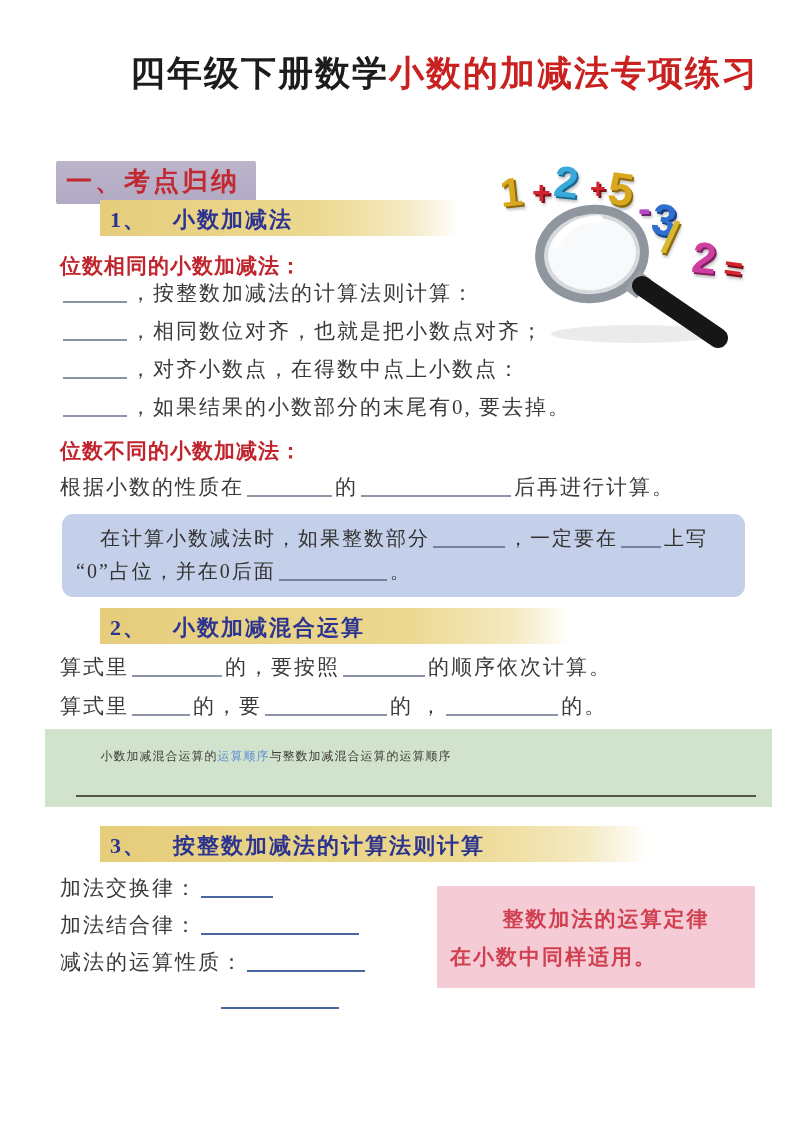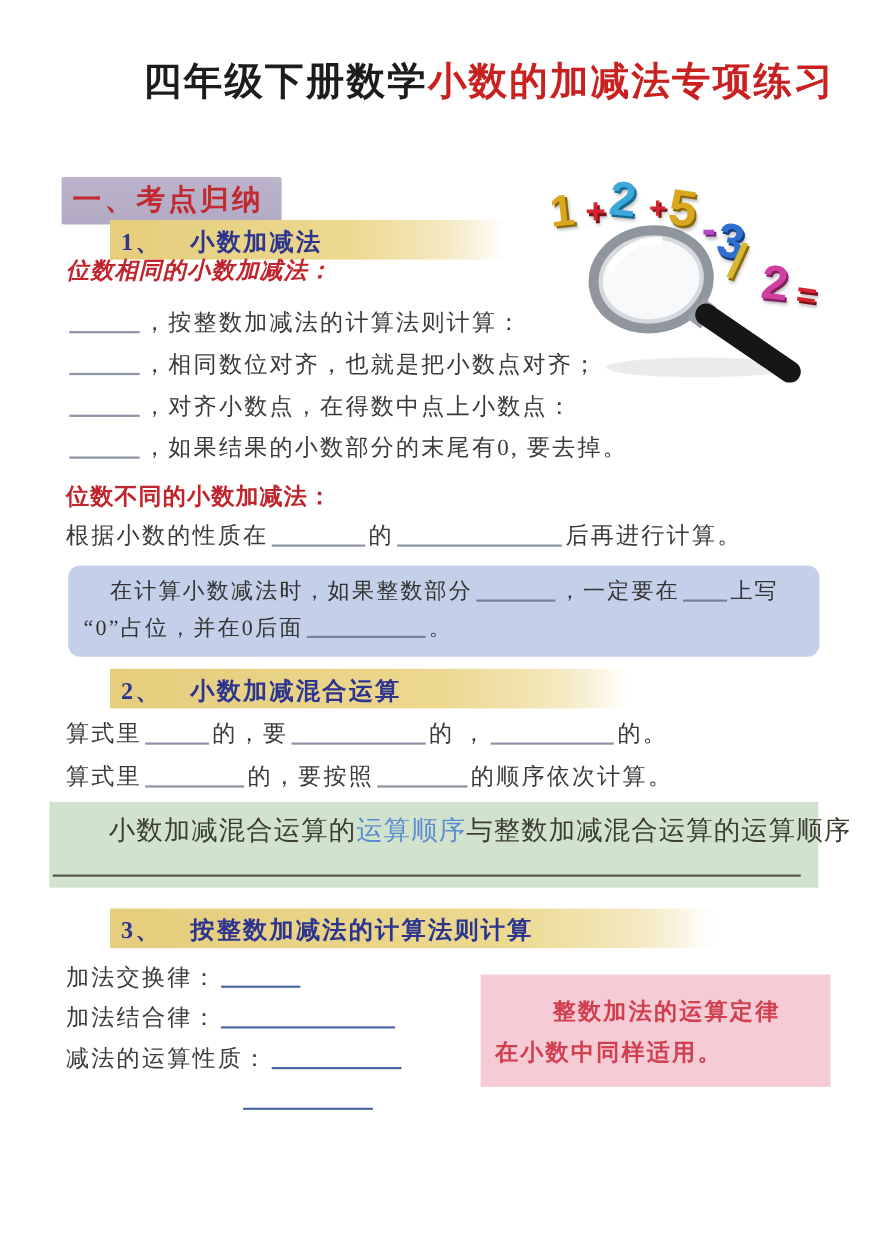--- a/index.html
+++ b/index.html
@@ -21,21 +21,21 @@
          font-size:22px;font-weight:900;color:#2c3490;letter-spacing:2px;white-space:nowrap;margin-left:44px;}
   .h-sub .sec-num{margin-right:26px;}
   .hy1{top:200px;width:350px;
        background:linear-gradient(90deg,#e5cd7c 0%,#ecd88f 60%,rgba(236,216,143,0.55) 85%,rgba(236,216,143,0) 100%);}
   .hy2{top:608px;width:460px;
        background:linear-gradient(90deg,#e5cd7c 0%,#ecd88f 65%,rgba(236,216,143,0.55) 88%,rgba(236,216,143,0) 100%);}
   .hy3{top:826px;width:540px;
        background:linear-gradient(90deg,#e5cd7c 0%,#ecd88f 65%,rgba(236,216,143,0.55) 88%,rgba(236,216,143,0) 100%);}
 
   .red-h{position:absolute;left:60px;font-size:21px;font-weight:900;color:#c0242c;letter-spacing:1px;white-space:nowrap;}
-  .red1{top:232px;font-style:italic;}
+  .red1{top:252px;}
   .red2{top:437px;}
 
   
   .rule-block{position:absolute;left:60px;font-size:21px;line-height:38px;letter-spacing:2px;color:#3a3a3a;white-space:nowrap;}
   .rules1{top:274px;}
   .diffline{top:468px;}
   .mixed{top:648px;line-height:39px;}
 
   .blank{display:inline-block;height:0.9em;border-bottom:2px solid #8d94a6;
          vertical-align:-3px;margin:0 3px;}
@@ -47,22 +47,22 @@
   .w158{width:158px;} .w118{width:118px;}
 
   
   .note-blue{position:absolute;left:62px;top:514px;width:655px;
              background:#c4d0e9;padding:8px 14px 9px 14px;
              font-size:20px;line-height:33px;letter-spacing:2px;color:#333;border-radius:11px;}
   .note-blue .ind{text-indent:1.2em;}
   .note-blue .blank{border-bottom-color:#76819d;}
 
   .note-green{position:absolute;left:45px;top:729px;width:684px;
-              background:#d2e3cd;padding:12px 14px 10px 1px;
-              font-size:24px;line-height:30px;letter-spacing:1px;color:#3c3c34;}
+              background:#d2e3cd;padding:12px 14px 10px 29px;
+              font-size:12px;line-height:30px;letter-spacing:1px;color:#3c3c34;}
   .note-green .ind{text-indent:2.2em;white-space:nowrap;}
   .hl-blue-text{color:#5b8bd2;}
   .green-underline{margin:24px 2px 0 2px;border-top:2px solid #55544a;height:0;}
 
   .note-pink{position:absolute;left:437px;top:886px;width:292px;
              background:#f5cbd5;padding:14px 13px 12px 13px;
              font-size:21px;line-height:38px;letter-spacing:2px;color:#d04050;font-weight:700;}
   .note-pink .ind{text-indent:2.5em;}
 
   
@@ -136,22 +136,22 @@
   <div class="rule-block diffline"><span>根据小数的性质在</span><span class="blank w85"></span><span>的</span><span class="blank w150"></span><span>后再进行计算。</span></div>
 
   <div class="note-blue">
     <div class="ind"><span>在计算小数减法时，如果整数部分</span><span class="blank w72"></span><span>，一定要在</span><span class="blank w40"></span><span>上写</span></div>
     <div><span>“0”占位，并在0后面</span><span class="blank w108"></span><span>。</span></div>
   </div>
 
   <div class="h-sub hy2"><span class="sec-num">2、</span><span>小数加减混合运算</span></div>
 
   <div class="rule-block mixed">
+    <div><span>算式里</span><span class="blank w90"></span><span>的，要按照</span><span class="blank w82"></span><span>的顺序依次计算。</span></div>
     <div><span>算式里</span><span class="blank w58"></span><span>的，要</span><span class="blank w122"></span><span>的 ，</span><span class="blank w112"></span><span>的。</span></div>
-    <div><span>算式里</span><span class="blank w90"></span><span>的，要按照</span><span class="blank w82"></span><span>的顺序依次计算。</span></div>
   </div>
 
   <div class="note-green">
     <div class="ind"><span>小数加减混合运算的</span><span class="hl-blue-text">运算顺序</span><span>与整数加减混合运算的运算顺序</span></div>
     <div class="green-underline"></div>
   </div>
 
   <div class="h-sub hy3"><span class="sec-num">3、</span><span>按整数加减法的计算法则计算</span></div>
 
   <div class="laws">

